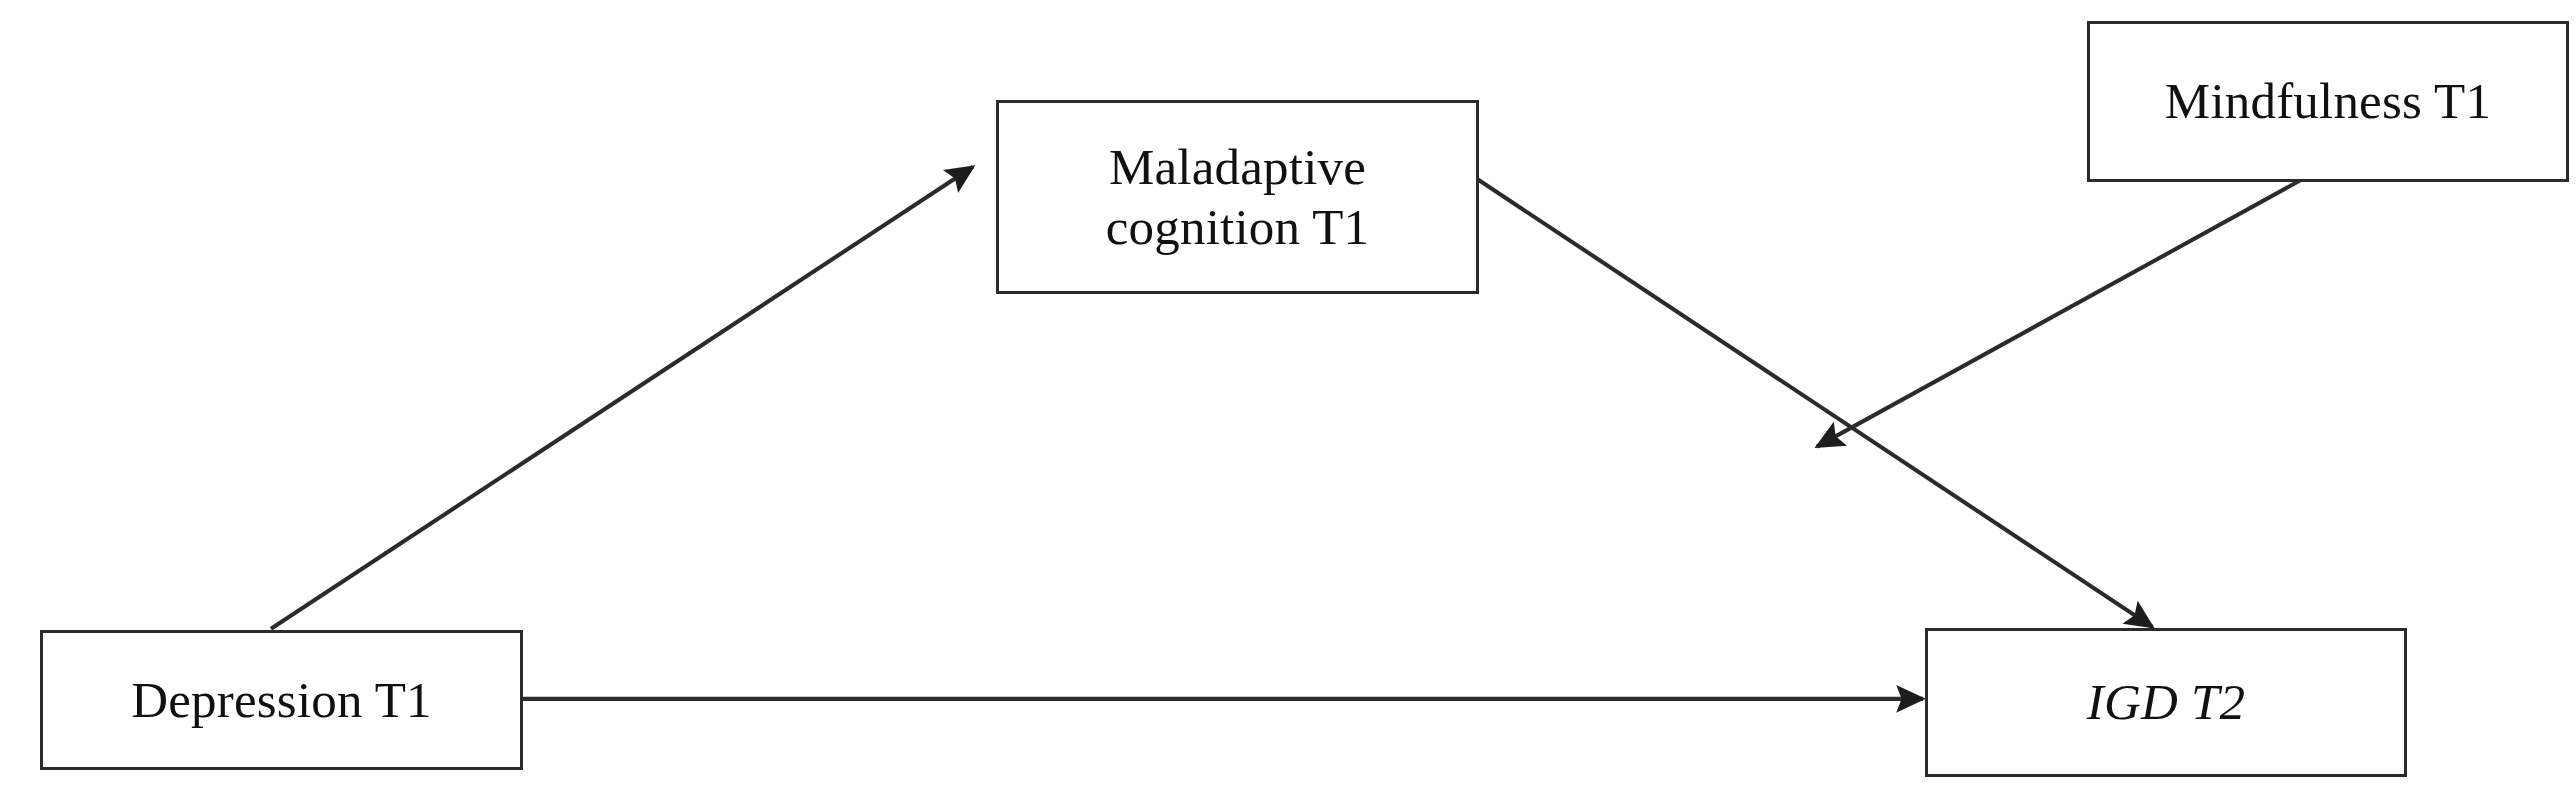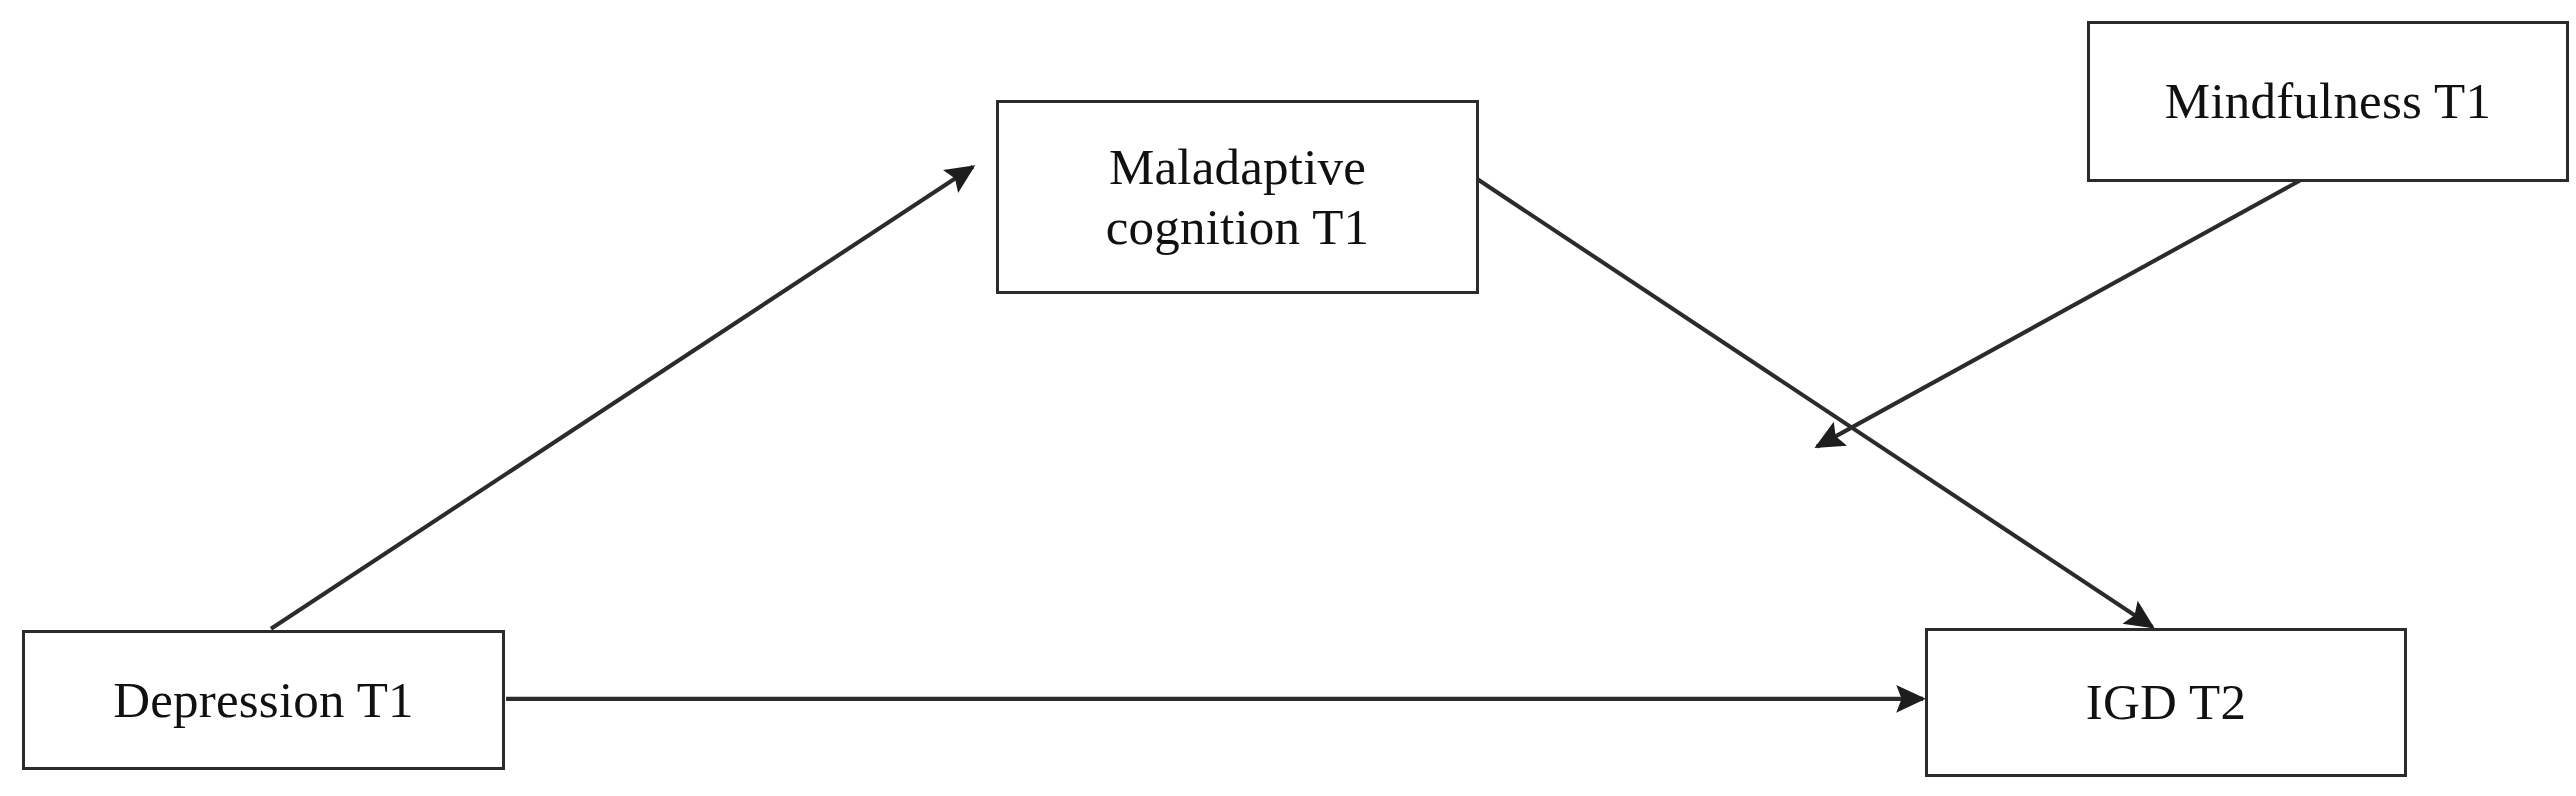--- a/index.html
+++ b/index.html
@@ -42,21 +42,21 @@
     letter-spacing: 0.2px;
     z-index: 2;
   }
   .node-label {
     display: block;
     width: 100%;
     padding: 0 11.4px;
     white-space: pre-line;
   }
   #node-depression {
-    left: 22px;
+    left: 40px;
     top: 630px;
     width: 483px;
     height: 140px;
   }
   #node-maladaptive {
     left: 996px;
     top: 60px;
     width: 483px;
     height: 194px;
     margin-top: 40px;
@@ -65,20 +65,21 @@
     left: 2087px;
     top: 21px;
     width: 482px;
     height: 161px;
   }
   #node-igd {
     left: 1925px;
     top: 628px;
     width: 482px;
     height: 149px;
+    font-style: italic;
   }
 </style>
 </head>
 <body>
 
 <div id="stage">
 
   <svg id="edges" viewBox="0 0 3156 976">
     <defs>
       <marker id="arrow-head" viewBox="0 0 12 12" refX="10.5" refY="6" markerWidth="7.5" markerHeight="7.5" orient="auto-start-reverse" markerUnits="strokeWidth">

